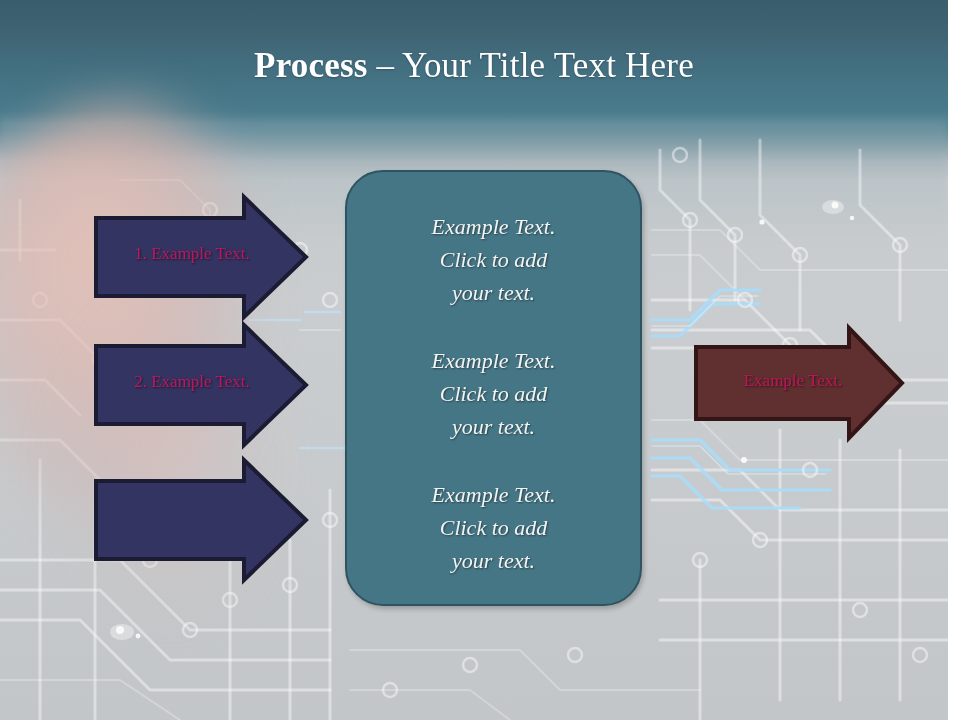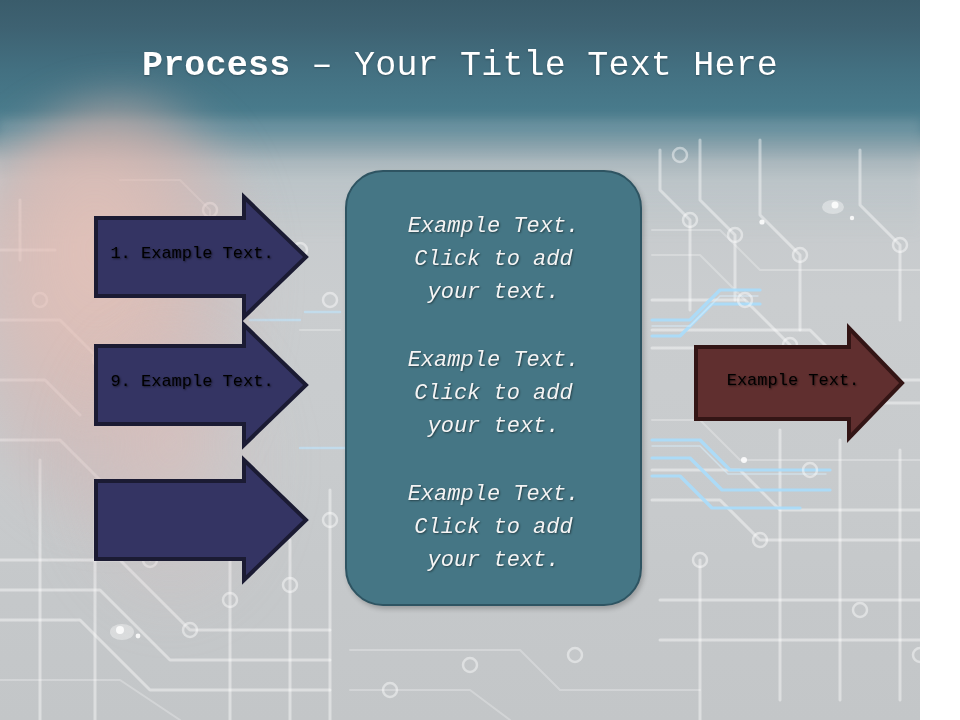--- a/index.html
+++ b/index.html
@@ -5,22 +5,23 @@
   html, body {
     margin: 0;
     padding: 0;
     background: #ffffff;
   }
   #slide {
     position: relative;
     width: 920px;
     height: 720px;
     overflow: hidden;
-    font-family: Liberation Mono, monospace;
+    font-family: Liberation Serif, serif;
     background: #c9cdd0;
+    padding-left: 28px;
   }
 
   
   .bg-base {
     position: absolute;
     inset: 0;
     background:
       linear-gradient(to bottom,
         #3a5c6b 0px,
         #3e6272 28px,
@@ -91,21 +92,21 @@
     white-space: nowrap;
   }
   .title .t-strong { font-weight: bold; }
   .title .t-rest { font-weight: normal; }
 
   
   .arrow-wrap { position: absolute; }
   .arrow-wrap svg { display: block; overflow: visible; }
   .arrow-label {
     position: absolute;
-    color: #000000;
+    color: #be185d;
     font-size: 17px;
     line-height: 20px;
     white-space: nowrap;
     text-shadow: 1px 1px 2px rgba(0,0,0,0.55);
     pointer-events: none;
   }
 
   #arrow1 { left: 93px; top: 194px; }
   #arrow2 { left: 93px; top: 322px; }
   #arrow3 { left: 93px; top: 457px; }
@@ -292,21 +293,21 @@
     <svg width="216" height="126" viewBox="0 0 216 126">
       <polygon points="3,24 151,24 151,3 213,63 151,123 151,102 3,102" fill="#343463" stroke="#1b1b33" stroke-width="4" stroke-linejoin="miter"></polygon>
     </svg>
     <div class="arrow-label">1. Example Text.</div>
   </div>
 
   <div class="arrow-wrap" id="arrow2">
     <svg width="216" height="126" viewBox="0 0 216 126">
       <polygon points="3,24 151,24 151,3 213,63 151,123 151,102 3,102" fill="#343463" stroke="#1b1b33" stroke-width="4" stroke-linejoin="miter"></polygon>
     </svg>
-    <div class="arrow-label">9. Example Text.</div>
+    <div class="arrow-label">2. Example Text.</div>
   </div>
 
   <div class="arrow-wrap" id="arrow3">
     <svg width="216" height="126" viewBox="0 0 216 126">
       <polygon points="3,24 151,24 151,3 213,63 151,123 151,102 3,102" fill="#343463" stroke="#1b1b33" stroke-width="4" stroke-linejoin="miter"></polygon>
     </svg>
   </div>
 
   <div id="center-box">
     <div class="box-para">Example Text.

